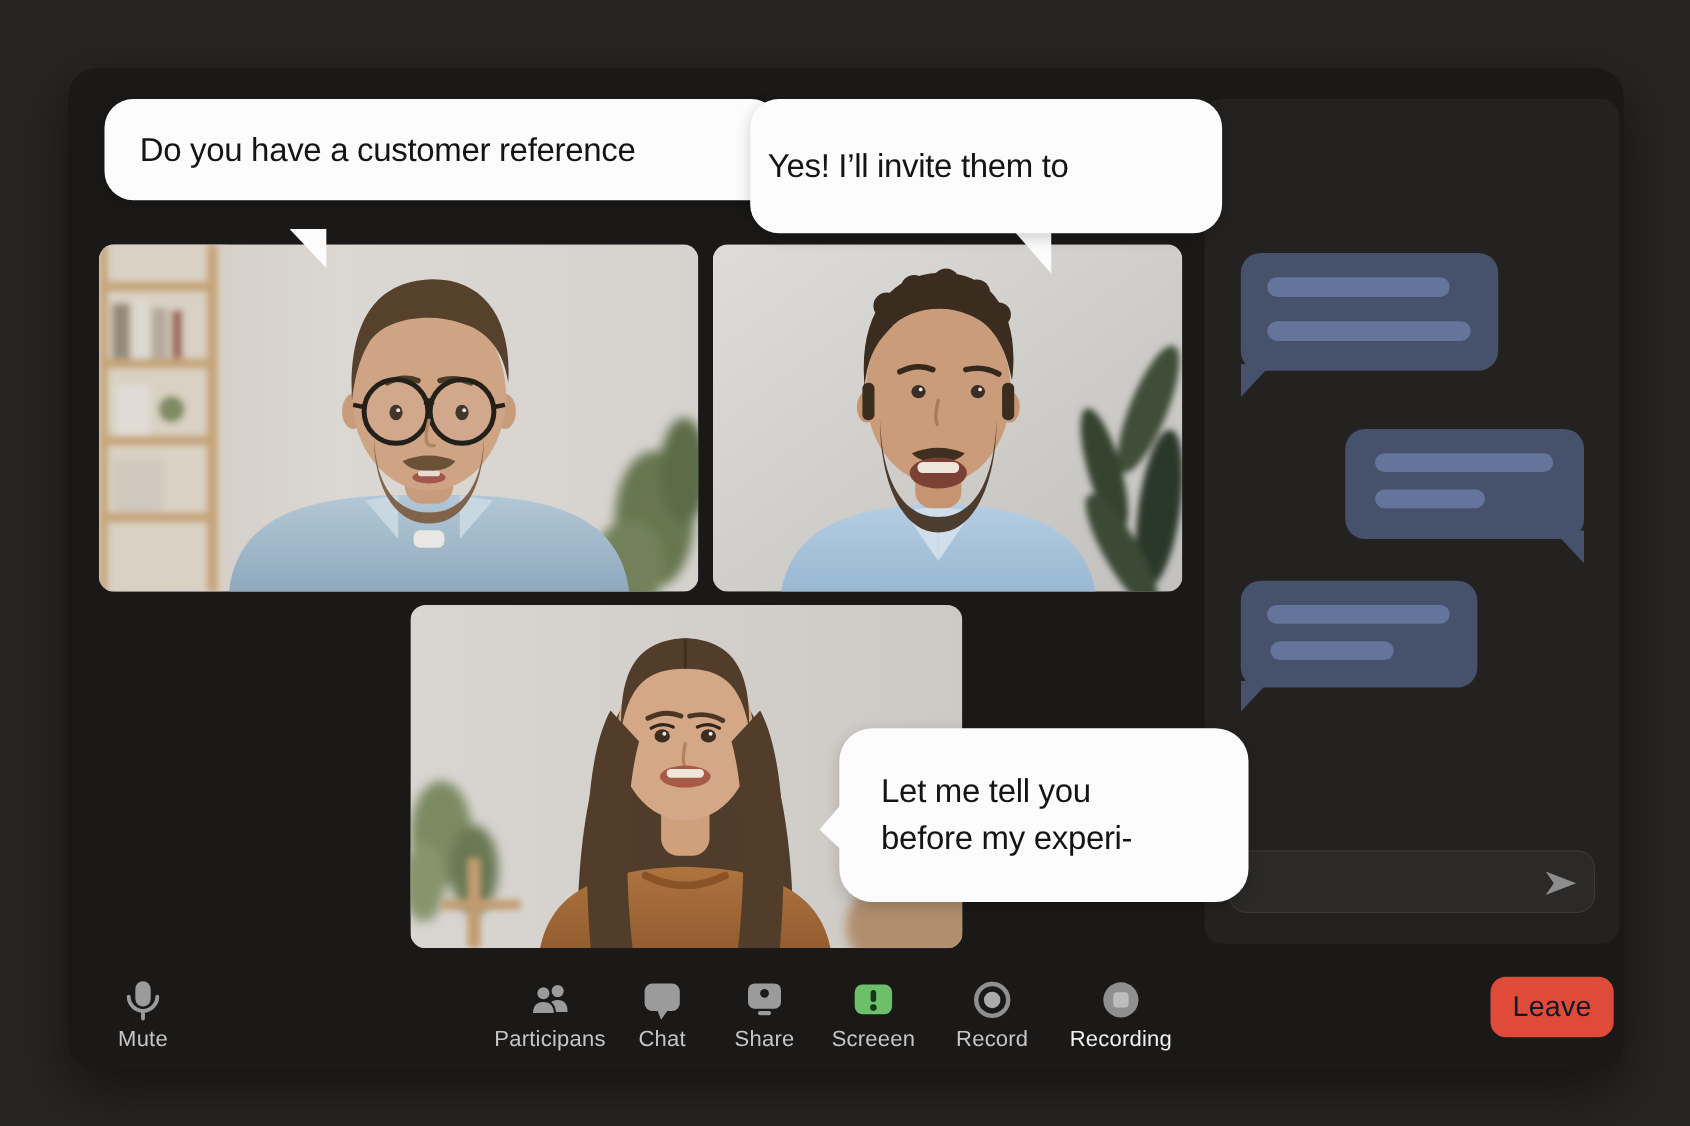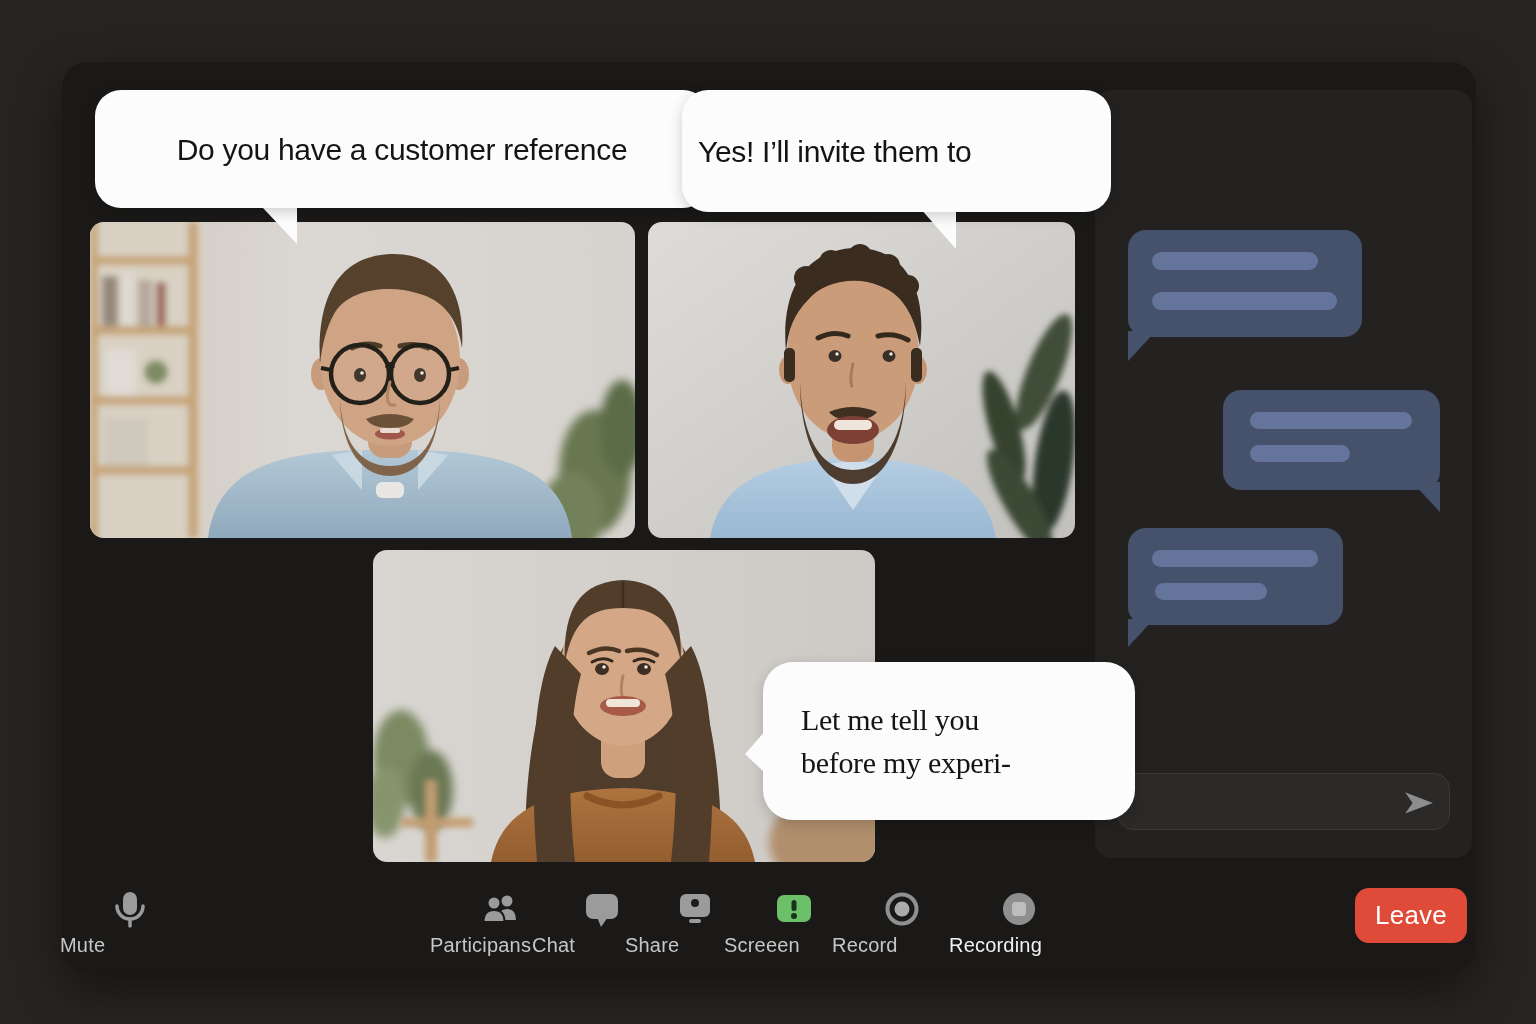--- a/index.html
+++ b/index.html
@@ -4,23 +4,23 @@
 <style>
   html,body{margin:0;padding:0;background:#272421;}
   .stage{position:relative;width:1536px;height:1024px;background:#272421;overflow:hidden;
          font-family:"Liberation Sans", sans-serif;}
   .window{position:absolute;left:62px;top:62px;width:1414px;height:910px;background:#1a1918;
           border-radius:26px;box-shadow:0 18px 50px rgba(0,0,0,.45);}
   
   .sbubble{position:absolute;background:#fcfcfc;border-radius:26px;display:flex;flex-direction:column;
            justify-content:center;padding:0 32px;color:#141414;font-size:30px;line-height:41px;
            letter-spacing:-0.3px;z-index:30;box-shadow:0 4px 14px rgba(0,0,0,.18);}
-  .sb1{left:95px;top:90px;width:550px;height:118px;text-align:center;}
+  .sb1{left:95px;top:90px;width:550px;height:92px;}
   .sb2{left:682px;top:90px;width:381px;height:122px;padding-left:16px;}
-  .sb3{left:763px;top:662px;width:302px;height:158px;padding-left:38px;line-height:43px;border-radius:30px;font-family:Liberation Serif, serif;}
+  .sb3{left:763px;top:662px;width:302px;height:158px;padding-left:38px;line-height:43px;border-radius:30px;}
   .tail{position:absolute;background:#fcfcfc;z-index:29;}
   .tail1{left:263px;top:208px;width:34px;height:36px;clip-path:polygon(0 0,100% 0,100% 100%);}
   .tail2{left:920px;top:208px;width:36px;height:41px;clip-path:polygon(0 0,100% 0,100% 100%);}
   .tail3{left:745px;top:731px;width:20px;height:42px;clip-path:polygon(100% 0,100% 100%,0 55%);z-index:31;}
   
   .tile{position:absolute;border-radius:14px;overflow:hidden;z-index:10;}
   .tile svg{display:block;width:100%;height:100%;}
   .t1{left:90px;top:222px;width:545px;height:316px;}
   .t2{left:648px;top:222px;width:427px;height:316px;}
   .t3{left:373px;top:550px;width:502px;height:312px;}
@@ -28,26 +28,26 @@
   .chat{position:absolute;left:1095px;top:90px;width:377px;height:768px;background:#232220;border-radius:16px;}
   .skb{position:absolute;background:#46516b;border-radius:18px;}
   .sktail{position:absolute;background:#46516b;}
   .skline{position:absolute;background:#64749b;height:18px;border-radius:9px;}
   .chat-input{position:absolute;left:22px;top:683px;width:333px;height:57px;border-radius:16px;
               background:#2b2a28;border:1px solid #3a3937;box-sizing:border-box;}
   .chat-input input{position:absolute;left:14px;top:6px;width:270px;height:42px;background:transparent;
               border:none;outline:none;color:#ddd;font-size:20px;font-family:"Liberation Sans",sans-serif;}
   .send{position:absolute;right:14px;top:14px;width:32px;height:28px;cursor:pointer;}
   
-  .tool{position:absolute;top:888px;width:140px;margin-left:-70px;text-align:left;cursor:pointer;}
+  .tool{position:absolute;top:888px;width:140px;margin-left:-70px;text-align:center;cursor:pointer;}
   .ticon{height:42px;display:flex;align-items:center;justify-content:center;}
   .tlabel{margin-top:4px;font-size:20px;color:#c6c6c6;letter-spacing:0.2px;}
   .tlabel.em{color:#f1f1f1;}
   .leave{position:absolute;left:1355px;top:888px;width:112px;height:55px;background:#df4b38;border:none;
-         border-radius:14px;color:#ffffff;font-size:26px;font-family:"Liberation Sans",sans-serif;
+         border-radius:14px;color:#0f172a;font-size:26px;font-family:"Liberation Sans",sans-serif;
          cursor:pointer;letter-spacing:0.2px;}
 </style>
 </head>
 <body>
 
 <div class="stage">
   <div class="window"></div>
 
   <div class="tile t1">
     <svg viewBox="0 0 545 316" preserveAspectRatio="none">

